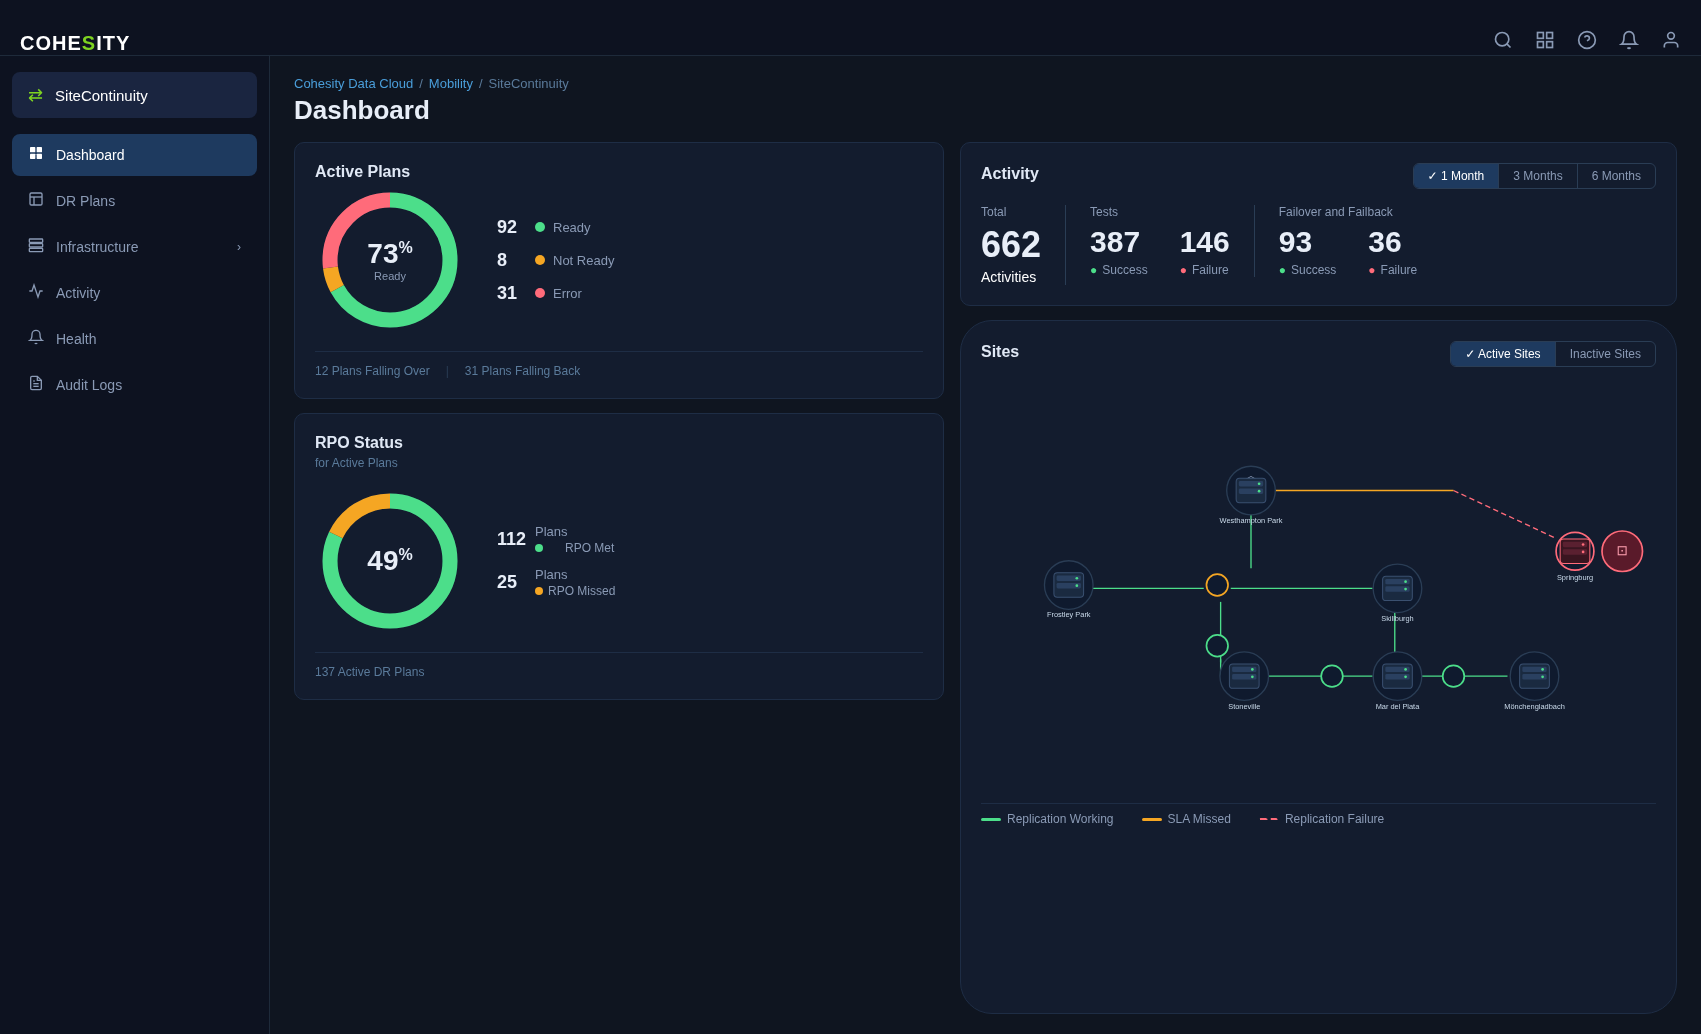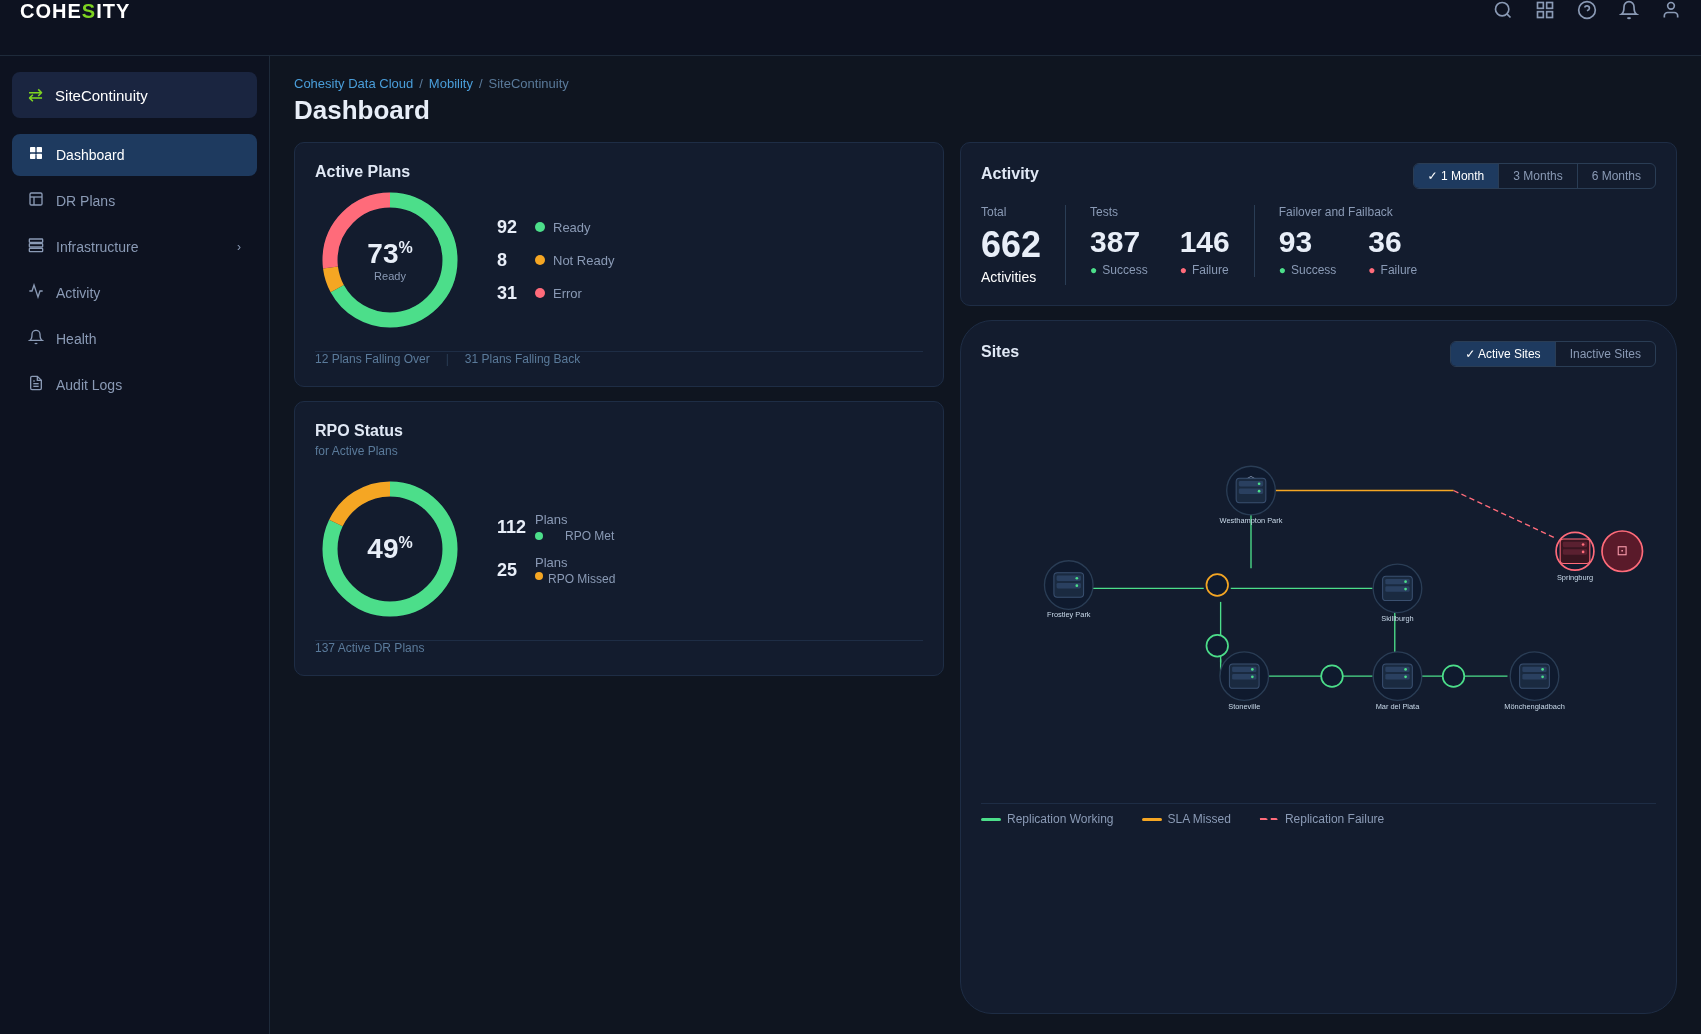--- a/index.html
+++ b/index.html
@@ -12,21 +12,21 @@
       overflow: hidden;
       display: flex;
       flex-direction: column;
     }
 
     
     .topnav {
       background: #0d1220;
       height: 56px;
       display: flex;
-      align-items: flex-start;
+      align-items: flex-end;
       padding: 0 20px;
       border-bottom: 1px solid #1e2a3a;
       flex-shrink: 0;
     }
     .logo {
       font-size: 20px;
       font-weight: 700;
       color: #fff;
       letter-spacing: 1px;
     }
@@ -223,20 +223,21 @@
       color: #e8eef8;
       min-width: 30px;
     }
     .legend-text {
       font-size: 13px;
       color: #8a9ab5;
     }
 
     .card-footer {
       border-top: 1px solid #1e2d45;
+      padding-top: 12px;
       font-size: 12px;
       color: #5a7a9a;
       display: flex;
       gap: 16px;
     }
     .card-footer .sep { color: #2a3d55; }
 
     
     .rpo-content {
       display: flex;
@@ -579,21 +580,21 @@
                   <div style="display:flex;align-items:center;gap:22px;margin-top:2px">
                     <span class="legend-dot" style="background:#4cde8a;width:8px;height:8px"></span>
                     <span style="font-size:12px;color:#8a9ab5">RPO Met</span>
                   </div>
                 </div>
               </div>
               <div class="legend-item">
                 <span class="legend-count">25</span>
                 <div>
                   <div style="font-size:13px;color:#8a9ab5">Plans</div>
-                  <div style="display:flex;gap:5px;margin-top:2px">
+                  <div style="display:flex;align-items:center;gap:5px;margin-top:2px">
                     <span class="legend-dot" style="background:#f5a623;width:8px;height:8px"></span>
                     <span style="font-size:12px;color:#8a9ab5">RPO Missed</span>
                   </div>
                 </div>
               </div>
             </div>
           </div>
           <div class="card-footer">
             <span>137 Active DR Plans</span>
           </div>

